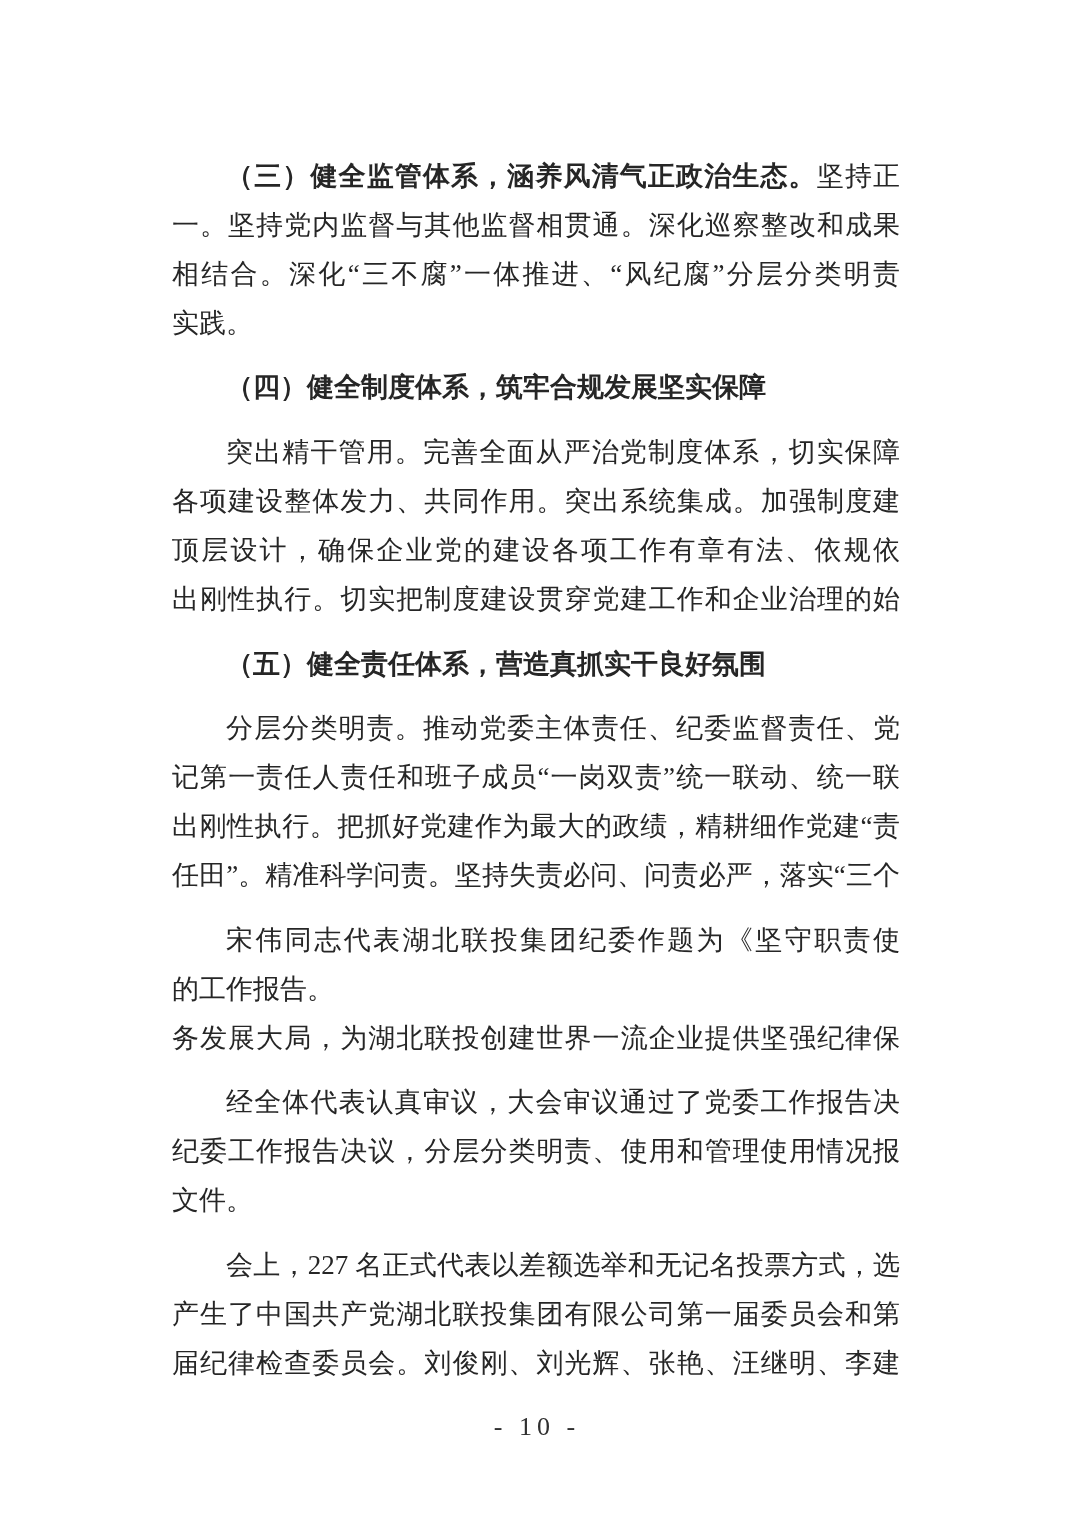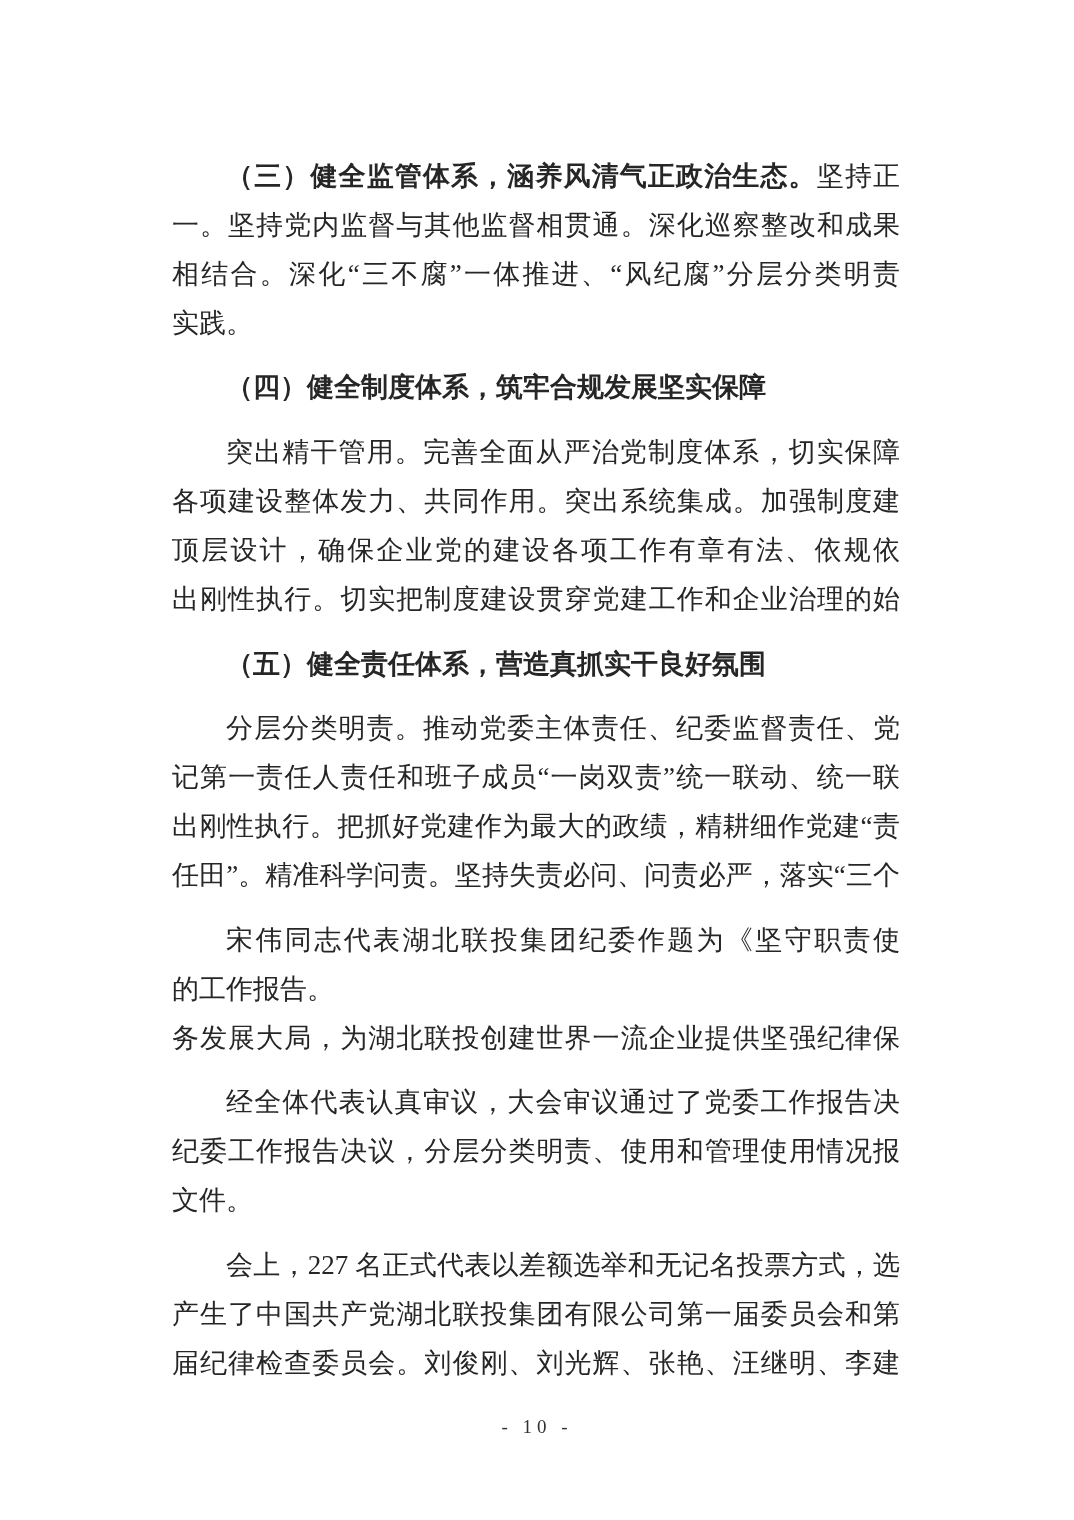--- a/index.html
+++ b/index.html
@@ -49,21 +49,21 @@
     font-weight: bold;
   }
   .page-number {
     position: absolute;
     left: 0;
     right: 0;
     top: 1407px;
     height: 40px;
     line-height: 40px;
     text-align: center;
-    font-size: 19px;
+    font-size: 26px;
     letter-spacing: 5px;
     color: #303030;
     font-family: "Liberation Serif", "DejaVu Serif", serif;
   }
 </style>
 </head>
 <body>
 
 <div class="page">
   <div class="text-block">

